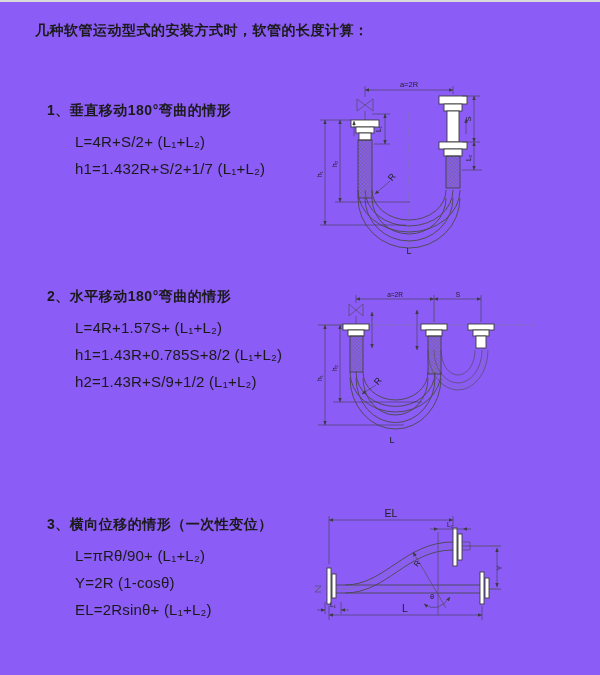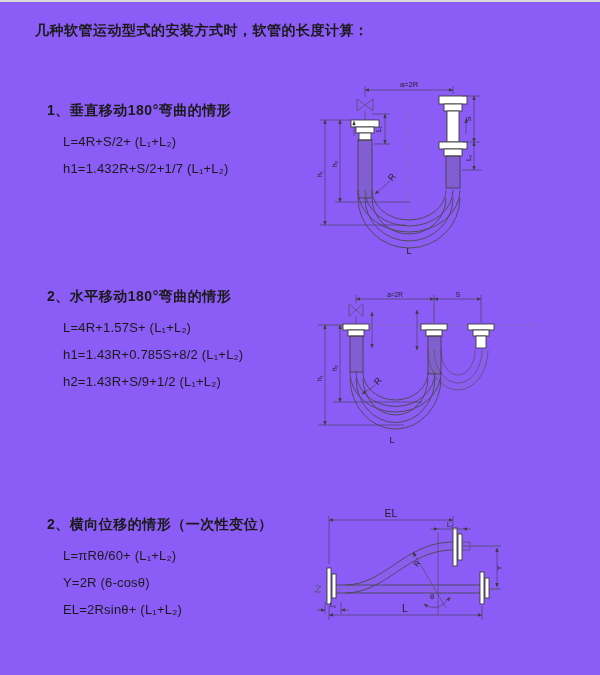--- a/index.html
+++ b/index.html
@@ -8,21 +8,21 @@
     border-top:2px solid #d9d9d9; box-sizing:border-box;
     font-family:"Liberation Sans", sans-serif; color:#1a1a1a; overflow:hidden;padding-left:42px;
   }
   .title {
     position:absolute; left:35px; top:20px;
     font-size:14px; font-weight:bold; letter-spacing:0.5px; white-space:nowrap;
   }
   .sec { position:absolute; left:47px; }
   .sec .heading { font-size:14px; font-weight:bold; letter-spacing:0.5px; white-space:nowrap; }
   .sec .formulas { margin-top:8px; }
-  .sec .formula { font-size:13px; margin-left:16px; line-height:27px; letter-spacing:0.2px; white-space:nowrap; }
+  .sec .formula { font-size:15px; margin-left:28px; line-height:27px; letter-spacing:0.2px; white-space:nowrap; }
   .diag { position:absolute; }
   #d1 { left:310px; top:70px; }
   #d2 { left:308px; top:288px; }
   #d3 { left:305px; top:500px; }
   .tube  { fill:none; stroke:#4a4a4a; stroke-width:0.9; }
   .thin  { fill:none; stroke:#4a4a4a; stroke-width:0.6; }
   .dim   { fill:none; stroke:#3c3c3c; stroke-width:0.55; }
   .cl    { fill:none; stroke:#7d7d7d; stroke-width:0.5; stroke-dasharray:9 2.5 2 2.5; }
   .flg   { fill:#ffffff; stroke:#3c3c3c; stroke-width:0.9; }
   .braidr{ stroke:#3c3c3c; stroke-width:0.8; }
@@ -58,24 +58,24 @@
   <div class="sec" style="top:286px">
     <div class="heading">2、水平移动180°弯曲的情形</div>
     <div class="formulas">
       <div class="formula">L=4R+1.57S+ (L₁+L₂)</div>
       <div class="formula">h1=1.43R+0.785S+8/2 (L₁+L₂)</div>
       <div class="formula">h2=1.43R+S/9+1/2 (L₁+L₂)</div>
     </div>
   </div>
 
   <div class="sec" style="top:514px">
-    <div class="heading">2、横向位移的情形（一次性变位）</div>
+    <div class="heading">3、横向位移的情形（一次性变位）</div>
     <div class="formulas">
-      <div class="formula">L=πRθ/60+ (L₁+L₂)</div>
-      <div class="formula">Y=2R (6-cosθ)</div>
+      <div class="formula">L=πRθ/90+ (L₁+L₂)</div>
+      <div class="formula">Y=2R (1-cosθ)</div>
       <div class="formula">EL=2Rsinθ+ (L₁+L₂)</div>
     </div>
   </div>
 
   <svg id="d1" class="diag" width="280" height="190" viewBox="0 0 280 190">
     <line class="cl" x1="99" y1="40" x2="99" y2="184"></line>
     <g class="tube">
       <path d="M48,118 A51,42 0 0 0 150,118"></path>
       <path d="M55,118 A44,36 0 0 0 143,118"></path>
       <path d="M62,118 A37,30 0 0 0 136,118"></path>

